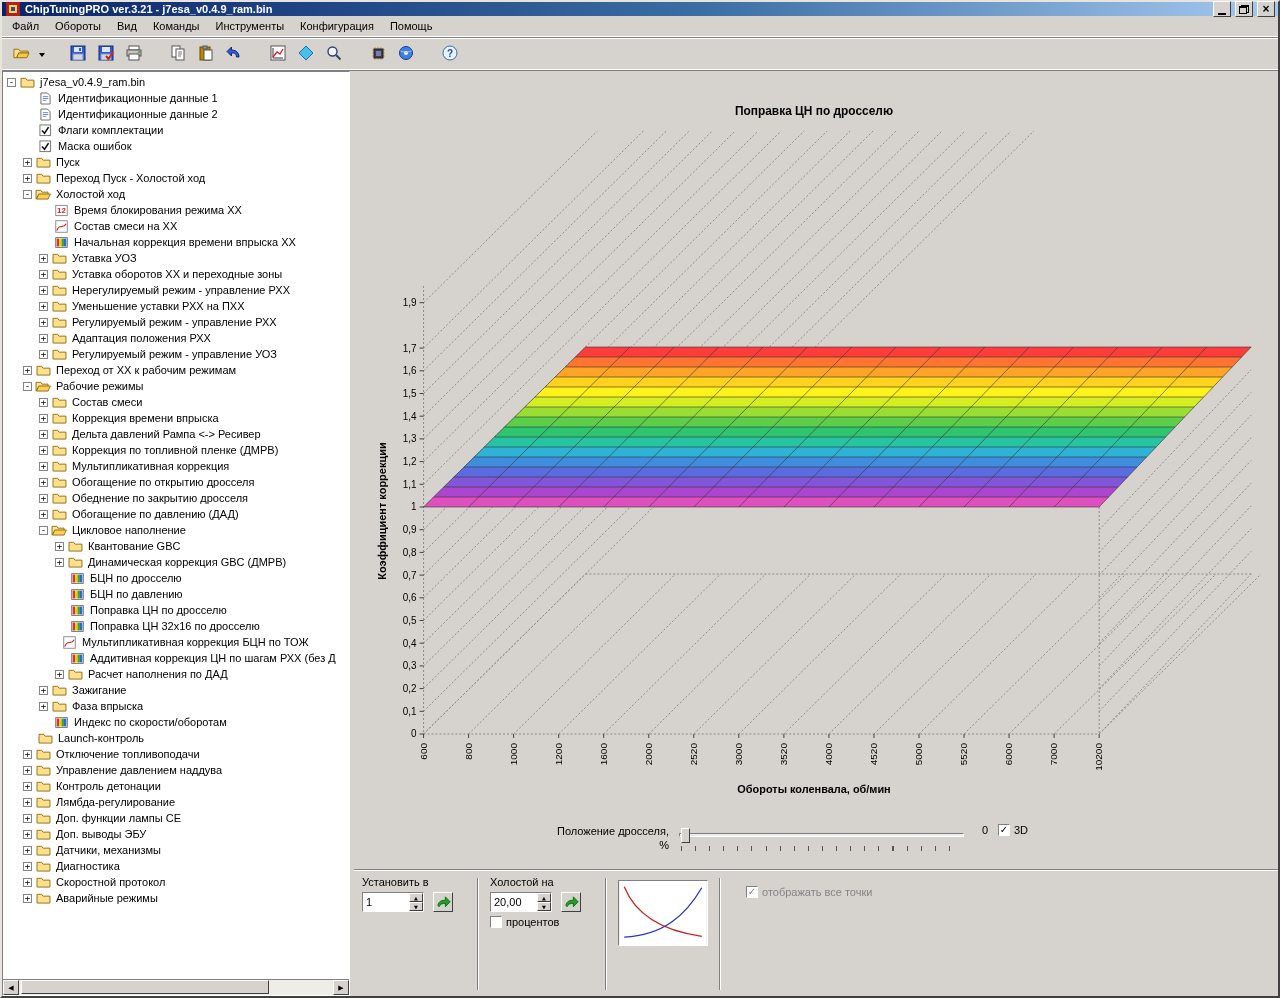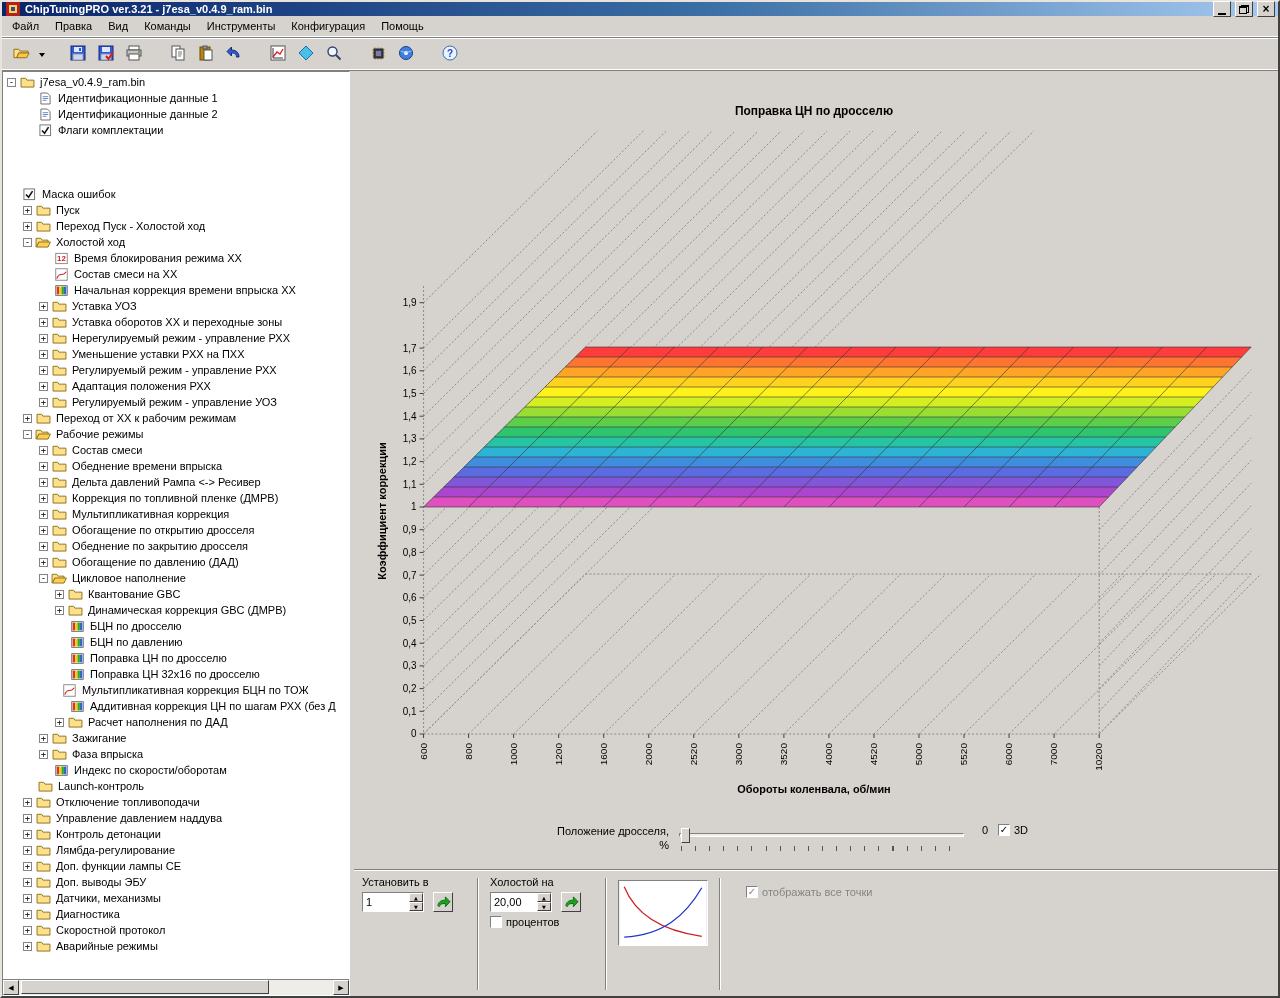--- a/index.html
+++ b/index.html
@@ -98,21 +98,21 @@
     <button class="wbtn">
         <span class="restore-glyph"></span>
       </button>
     <button class="wbtn">
         <span class="close-glyph">×</span>
       </button>
   </div>
 
   <div class="menubar" id="menubar">
       <span class="mitem">Файл</span>
-      <span class="mitem">Правка</span>
+      <span class="mitem">Обороты</span>
       <span class="mitem">Вид</span>
       <span class="mitem">Команды</span>
       <span class="mitem">Инструменты</span>
       <span class="mitem">Конфигурация</span>
       <span class="mitem">Помощь</span>
     </div>
   <div class="toolbar" id="toolbar">
       <button class="tbtn">
         <span><svg viewBox="0 0 18 14" width="17" height="14">
             <path d="M1 3 h5 l1.5 2 H16 v2 H6 L4 12 H1 Z" fill="#ffe085" stroke="#8a6d1a"></path>
@@ -246,21 +246,21 @@
           <div class="trow" style="padding-left: 20px;">
             <span class="expsp"></span>
             <span class="ticon">
               <svg viewBox="0 0 14 14" width="13" height="13">
                 <rect x="1" y="1" width="11.5" height="11.5" fill="#fff" stroke="#707070"></rect>
                 <path d="M3.2 7 L6 10 L10.3 3.4" stroke="#111" stroke-width="1.7" fill="none"></path>
               </svg>
             </span>
             <span class="tlabel">Флаги комплектации</span>
           </div>
-          <div class="trow" style="padding-left: 4px; margin-top: 48px;">
+          <div class="trow" style="padding-left: 20px;">
             <span class="expsp"></span>
             <span class="ticon">
               <svg viewBox="0 0 14 14" width="13" height="13">
                 <rect x="1" y="1" width="11.5" height="11.5" fill="#fff" stroke="#707070"></rect>
                 <path d="M3.2 7 L6 10 L10.3 3.4" stroke="#111" stroke-width="1.7" fill="none"></path>
               </svg>
             </span>
             <span class="tlabel">Маска ошибок</span>
           </div>
           <div class="trow" style="padding-left: 20px;">
@@ -415,21 +415,21 @@
             </span>
             <span class="tlabel">Состав смеси</span>
           </div>
           <div class="trow" style="padding-left: 36px;">
             <span class="exp">+</span>
             <span class="ticon">
               <svg viewBox="0 0 16 13" width="15" height="12">
                 <path d="M1 12 V2.5 H6 L7.5 4.5 H15 V12 Z" fill="#ffe08a" stroke="#8a6d1a"></path>
               </svg>
             </span>
-            <span class="tlabel">Обеднение времени впрыска</span>
+            <span class="tlabel">Коррекция времени впрыска</span>
           </div>
           <div class="trow" style="padding-left: 36px;">
             <span class="exp">+</span>
             <span class="ticon">
               <svg viewBox="0 0 16 13" width="15" height="12">
                 <path d="M1 12 V2.5 H6 L7.5 4.5 H15 V12 Z" fill="#ffe08a" stroke="#8a6d1a"></path>
               </svg>
             </span>
             <span class="tlabel">Дельта давлений Рампа &lt;-&gt; Ресивер</span>
           </div>

